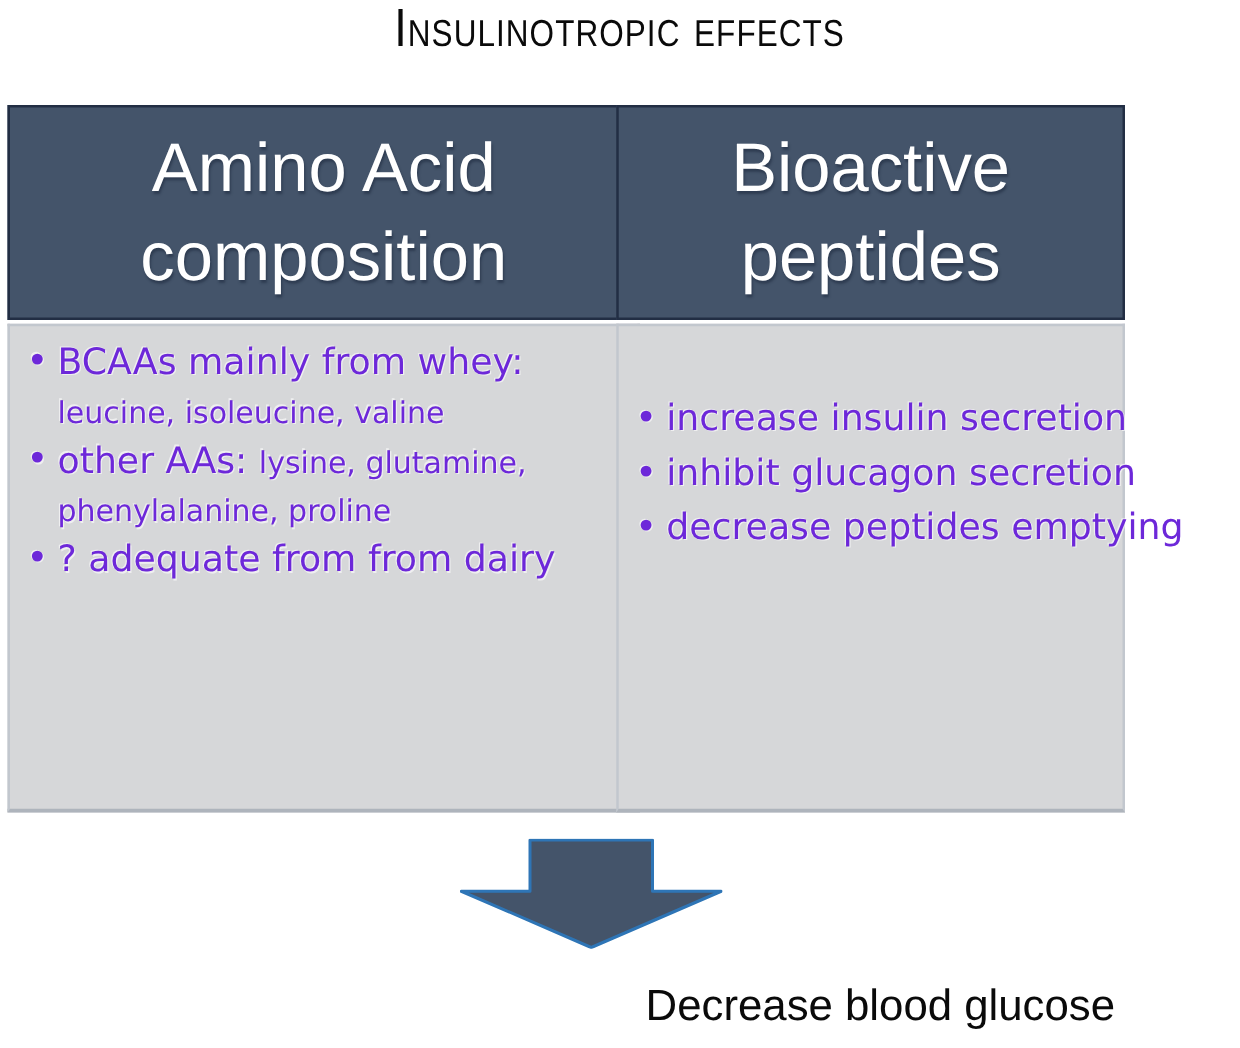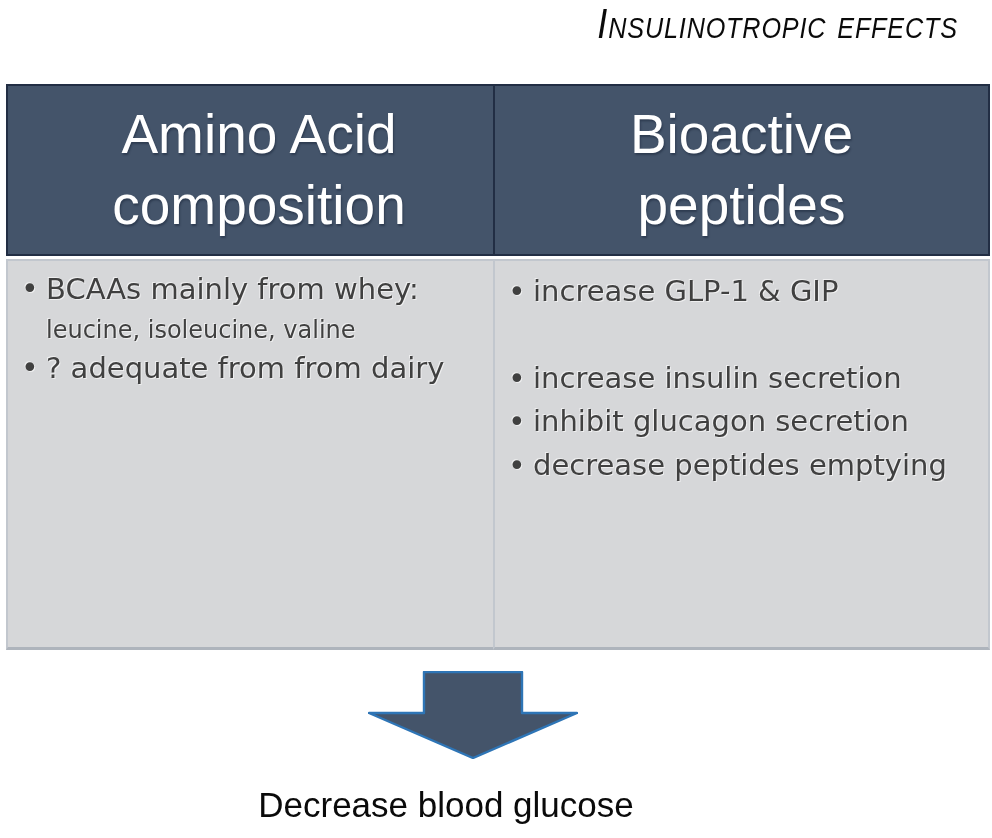--- a/index.html
+++ b/index.html
@@ -5,73 +5,73 @@
   html,body { margin:0; padding:0; }
   body {
     width:992px; height:838px; position:relative;
     background:#ffffff; overflow:hidden;
     font-family:"DejaVu Sans", sans-serif;
   }
 
   
   .fig-title {
     position:absolute; top:2px; left:0; width:100%;
-    text-align:right; color:#0a0a0a;font-style:italic;
+    text-align:center; color:#0a0a0a;
   }
   .fig-title .t-inner {
     display:inline-block;
     font-family:"Liberation Sans", sans-serif;
     font-variant:small-caps;
     font-size:43px; line-height:1.0; letter-spacing:1px;
     transform:scaleX(0.84); transform-origin:center;
   }
 
   
   .box { position:absolute; top:84px; }
   .box-left  { left:6px;   width:506px; }
-  .box-right { left:493px; width:497px; }
+  .box-right { left:493px; width:407px; }
 
   .box-header {
     box-sizing:border-box; height:172px;
     background:#44546A; border:2px solid #222E44;
     display:flex; align-items:center; justify-content:center;
     color:#ffffff; text-align:center; white-space:pre-line;
     font-family:"Liberation Sans", sans-serif;
     font-size:55px; line-height:1.3;
     text-shadow:1px 2px 2px rgba(20,30,50,.45);
   }
 
   .box-body {
     box-sizing:border-box; height:391px; margin-top:3px;
     background:#D6D7D9;
     border:2px solid #C2C7CE; border-bottom:3px solid #AEB4BC;
     padding:9px 2px 0 12px;
   }
 
   .box-body ul { margin:0; padding:0; list-style:none; }
   .box-body li {
-    position:relative; padding-left:26px; color:#404040;
+    position:relative; padding-left:26px; color:#6d28d9;
     font-size:29px; line-height:1.36;
     text-shadow:1px 1px 0 rgba(255,255,255,.6), -1px -1px 0 rgba(255,255,255,.6);
   }
   .box-body li::before {
     content:"\2022"; position:absolute; left:1px; top:-1px; font-size:30px;
   }
   .box-right .box-body li { line-height:1.5; white-space:nowrap; }
   .box-body li.spacer { height:43px; }
   .box-body li.spacer::before { content:none; }
   .small { font-size:24px; }
 
   
   .down-arrow { position:absolute; left:368px; top:671px; width:210px; height:88px; }
 
   
   .caption {
     position:absolute; top:786px; left:0; width:892px;
-    text-align:center; color:#0a0a0a;
+    text-align:right; color:#0a0a0a;
     font-family:"Liberation Sans", sans-serif;
     font-size:35px; line-height:1.1;
   }
 </style>
 </head>
 <body>
 
 <div class="fig-title">
   <span class="t-inner">Insulinotropic effects</span>
 </div>
@@ -79,33 +79,36 @@
 <div class="box box-left">
   <div class="box-header">Amino Acid
 composition</div>
   <div class="box-body">
     <ul>
       <li>
         <span>BCAAs mainly from whey:</span>
         <span class="small">leucine, isoleucine, valine</span>
       </li>
       <li>
+        <span>other AAs:</span>
+        <span class="small">lysine, glutamine, phenylalanine, proline</span>
+      </li>
+      <li>
         <span>? adequate from from dairy</span>
         <span class="small"></span>
       </li>
     </ul>
   </div>
 </div>
 
 <div class="box box-right">
   <div class="box-header">Bioactive
 peptides</div>
   <div class="box-body">
     <ul>
-      <li>increase GLP-1 &amp; GIP</li>
       <li class="spacer"></li>
       <li>increase insulin secretion</li>
       <li>inhibit glucagon secretion</li>
       <li>decrease peptides emptying</li>
     </ul>
   </div>
 </div>
 
 <svg class="down-arrow" viewBox="0 0 210 88" xmlns="http://www.w3.org/2000/svg">
   <polygon points="56,1 154,1 154,42 209,42 105,87 1,42 56,42" fill="#44546A" stroke="#2E75B6" stroke-width="2.4" stroke-linejoin="round"></polygon>

